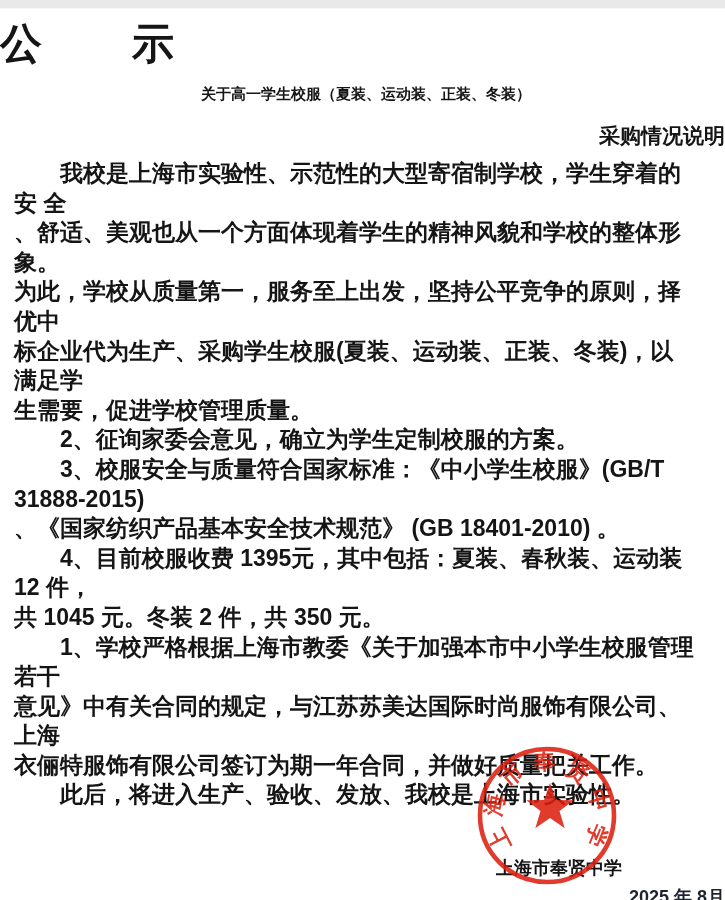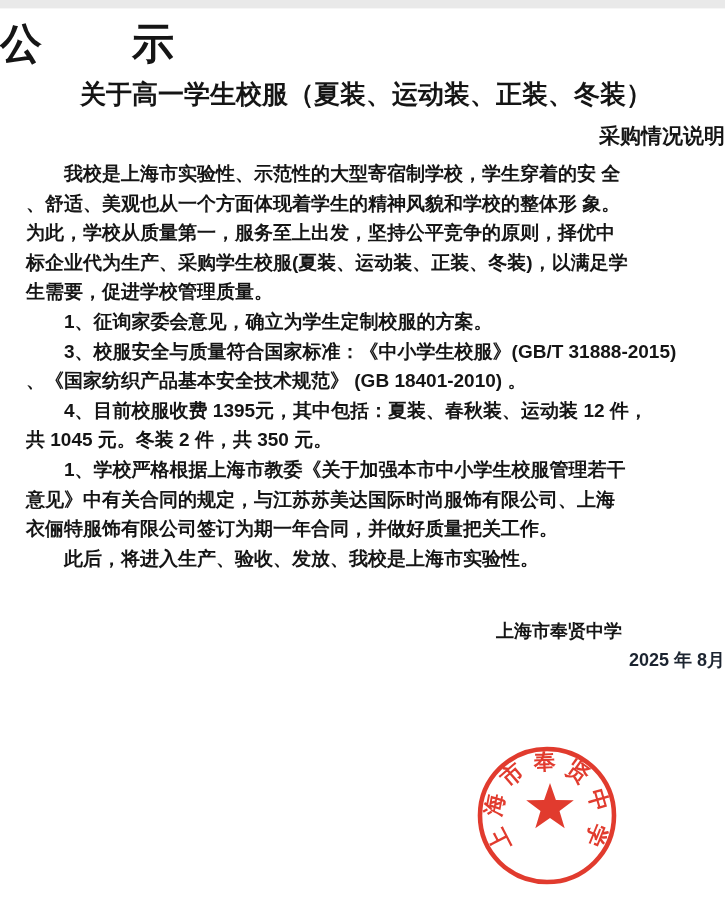--- a/index.html
+++ b/index.html
@@ -21,36 +21,36 @@
     margin: 8px 0 0 0;
     font-size: 42px;
     line-height: 54px;
     font-weight: 700;
     text-align: left;
     letter-spacing: 2px;
     white-space: pre;
   }
   .doc-subtitle {
     margin: 8px 0 0 7px;
-    font-size: 26px;
+    font-size: 15px;
     line-height: 30px;
     font-weight: 700;
     text-align: center;
   }
   .doc-heading {
     margin: 12px 0 0 0;
     font-size: 21px;
     line-height: 30px;
     font-weight: 700;
     text-align: right;
   }
   .content {
     margin-top: 8px;
-    padding: 0 30px 0 26px;
-    font-size: 19px;
+    padding: 0 30px 0 14px;
+    font-size: 23px;
     line-height: 29.6px;
     font-weight: 600;
   }
   .content p {
     margin: 0;
     white-space: pre-wrap;
   }
   .signature {
     margin-top: 44px;
     font-size: 18px;
@@ -86,21 +86,21 @@
 <h2 class="doc-subtitle">关于高一学生校服（夏装、运动装、正装、冬装）</h2>
 
 <h3 class="doc-heading">采购情况说明</h3>
 
 <div class="content">
   <p>　　我校是上海市实验性、示范性的大型寄宿制学校，学生穿着的安 全
 、舒适、美观也从一个方面体现着学生的精神风貌和学校的整体形 象。
 为此，学校从质量第一，服务至上出发，坚持公平竞争的原则，择优中
 标企业代为生产、采购学生校服(夏装、运动装、正装、冬装)，以满足学
 生需要，促进学校管理质量。</p>
-  <p>　　1、征询家委会意见，确立为学生定制校服的方案。</p>
+  <p>　　2、征询家委会意见，确立为学生定制校服的方案。</p>
   <p>　　3、校服安全与质量符合国家标准：《中小学生校服》(GB/T 31888-2015)
 、《国家纺织产品基本安全技术规范》 (GB 18401-2010) 。</p>
   <p>　　4、目前校服收费 1395元，其中包括：夏装、春秋装、运动装 12 件，
 共 1045 元。冬装 2 件，共 350 元。</p>
   <p>　　1、学校严格根据上海市教委《关于加强本市中小学生校服管理若干
 意见》中有关合同的规定，与江苏苏美达国际时尚服饰有限公司、上海
 衣俪特服饰有限公司签订为期一年合同，并做好质量把关工作。</p>
   <p>　　此后，将进入生产、验收、发放、我校是上海市实验性。</p>
 </div>
 

